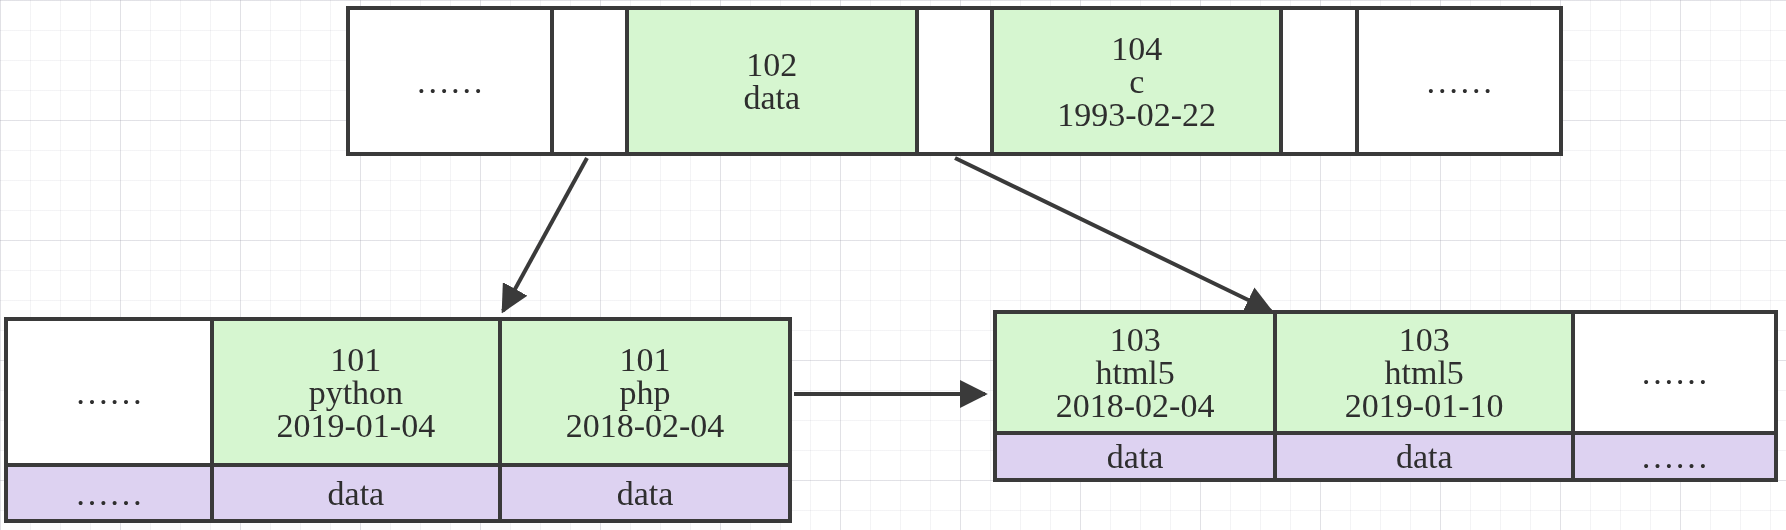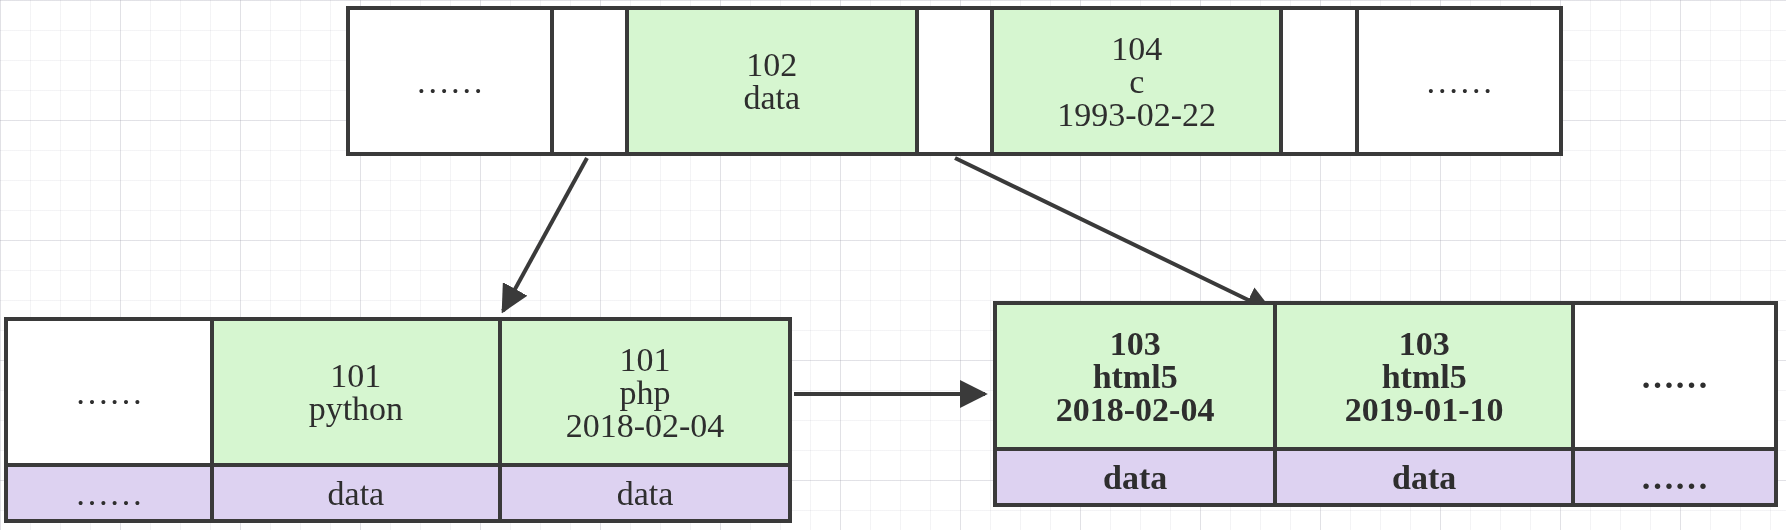--- a/index.html
+++ b/index.html
@@ -109,40 +109,41 @@
         </div>
       </div>
       <div class="node" style="left: 4px; top: 317px; width: 788px; height: 206px;">
         <div class="row" style="flex: 151 0 0px;">
           <div class="cell pointer" style="flex: 206 0 0px;">
             <div>……</div>
           </div>
           <div class="cell key" style="flex: 290 0 0px;">
             <div>101</div>
             <div>python</div>
+            <div>2019-01-04</div>
           </div>
           <div class="cell key" style="flex: 292 0 0px;">
             <div>101</div>
             <div>php</div>
             <div>2018-02-04</div>
           </div>
         </div>
         <div class="row" style="flex: 55 0 0px;">
           <div class="cell data" style="flex: 206 0 0px;">
             <div>……</div>
           </div>
           <div class="cell data" style="flex: 290 0 0px;">
             <div>data</div>
           </div>
           <div class="cell data" style="flex: 292 0 0px;">
             <div>data</div>
           </div>
         </div>
       </div>
-      <div class="node" style="left: 993px; top: 301px; width: 785px; height: 206px; font-weight: bold;">
+      <div class="node" style="left: 993px; top: 310px; width: 785px; height: 172px;">
         <div class="row" style="flex: 151 0 0px;">
           <div class="cell key" style="flex: 282 0 0px;">
             <div>103</div>
             <div>html5</div>
             <div>2018-02-04</div>
           </div>
           <div class="cell key" style="flex: 300 0 0px;">
             <div>103</div>
             <div>html5</div>
             <div>2019-01-10</div>

